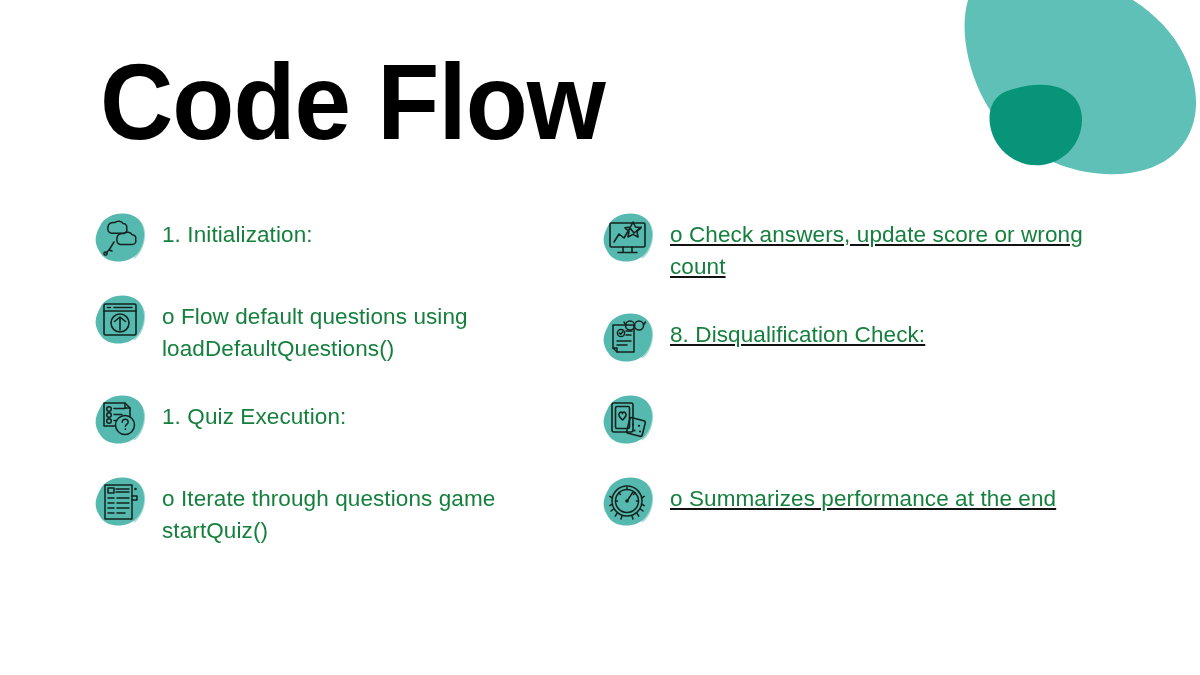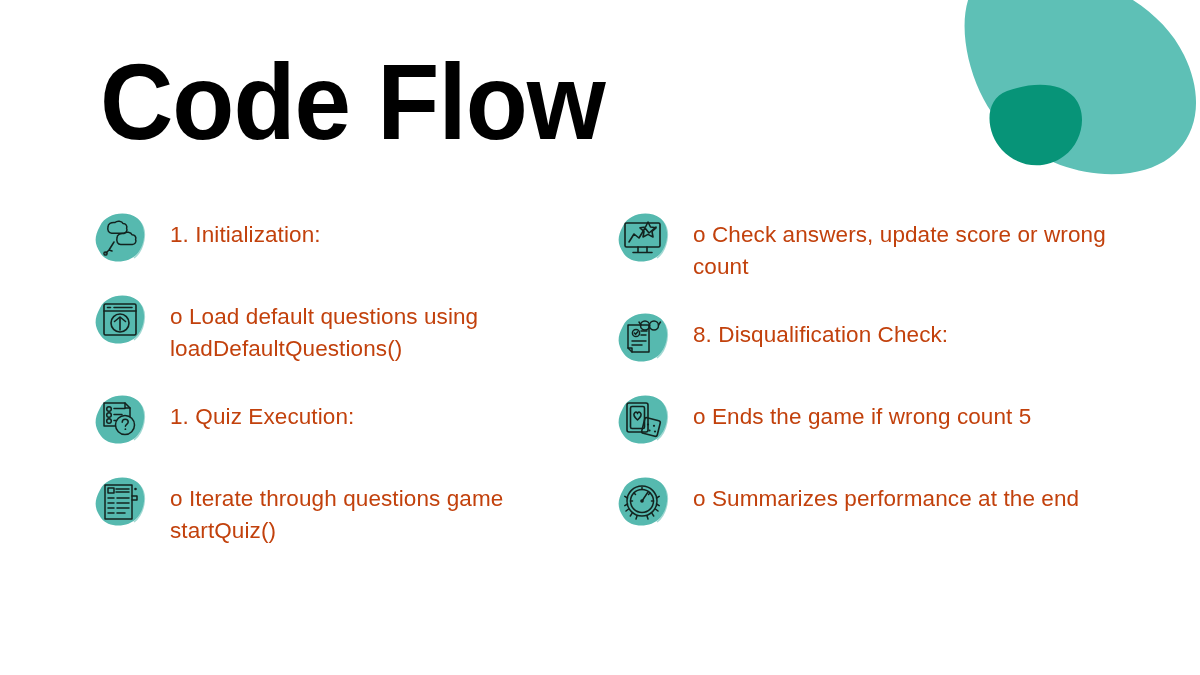--- a/index.html
+++ b/index.html
@@ -37,43 +37,42 @@
     transform-origin:left center;
     white-space:nowrap;
   }
 
   
   .col{
     position:absolute;
     top:210px;
   }
   .col-left  { left:92px;  width:500px; }
-  .col-right { left:615px; width:500px; }
+  .col-right { left:600px; width:500px;text-decoration:underline; }
 
   .bullet{
     display:flex;
     align-items:flex-start;
     margin-bottom:24px;
   }
   .bullet .icon{
     flex:0 0 auto;
     width:56px; height:56px;
     position:relative;
     margin-right:14px;
   }
   .bullet .icon svg{ display:block; width:56px; height:56px; }
 
   .bullet .text{
     font-size:22.5px;
     line-height:1.44;
-    color:#c2410c;
+    color:#15803d;
     padding-top:9px;
     letter-spacing:0.1px;
     white-space:pre-line;
-    margin-left:8px;
   }
   .b-gap-md { margin-bottom:26px; }
 </style>
 </head>
 <body>
 
 <div class="deco-wrap">
   <svg width="260" height="190" viewBox="0 0 260 190" xmlns="http://www.w3.org/2000/svg">
     <path d="M60 -30 C130 -40 215 -5 244 55 C272 112 250 165 190 173 C128 181 66 148 40 92 C16 40 18 -24 60 -30 Z" fill="#5EC0B6"></path>
     <path d="M67 91 C95 81 121 83 134 97 C148 113 143 142 124 156 C104 171 78 167 62 150 C46 133 43 100 67 91 Z" fill="#079478"></path>
@@ -108,21 +107,21 @@
         <g fill="none" stroke="#13231F" stroke-width="1.6" stroke-linejoin="round" stroke-linecap="round">
           <rect x="12" y="12" width="32" height="31" rx="1.5"></rect>
           <path d="M12 19 L44 19"></path>
           <path d="M15.5 15.5 L18.5 15.5 M22 15.5 L40 15.5"></path>
           <circle cx="28" cy="31" r="9"></circle>
           <path d="M28 38 L28 26"></path>
           <path d="M22.5 29.5 L28 25 L33.5 29.5"></path>
         </g>
       </svg>
     </span>
-    <span class="text">o Load default questions using loadDefaultQuestions()</span>
+    <span class="text">o Flow default questions using loadDefaultQuestions()</span>
   </div>
 
   <div class="bullet b-gap-md">
     <span class="icon">
       <svg viewBox="0 0 56 56" xmlns="http://www.w3.org/2000/svg">
         <path d="M8 16 C14 3 34 0 45 8 C55 16 54 34 45 44 C36 54 16 54 9 44 C2 34 2 27 8 16 Z" fill="#56B9AF"></path>
         <path d="M13 13 C21 3 40 3 48 12 C56 21 52 40 42 48" fill="none" stroke="#56B9AF" stroke-width="1.6" opacity="0.55"></path>
         <g fill="none" stroke="#13231F" stroke-width="1.5" stroke-linejoin="round" stroke-linecap="round">
           <path d="M12 11 L33 11 L38 16 L38 34 L12 34 Z"></path>
           <path d="M33 11 L33 16 L38 16"></path>
@@ -211,21 +210,20 @@
           <rect x="15.5" y="14.5" width="14" height="22" rx="1.5"></rect>
           <path d="M22.5 28 C19 25 18 22.5 19.7 20.8 C21 19.5 22.5 20.4 22.5 21.6 C22.5 20.4 24 19.5 25.3 20.8 C27 22.5 26 25 22.5 28 Z"></path>
           <rect x="28" y="27" width="16" height="16" rx="2" transform="rotate(14 36 35)"></rect>
           <circle cx="33" cy="32.5" r="1.1" fill="#13231F" stroke="none"></circle>
           <circle cx="39" cy="33.8" r="1.1" fill="#13231F" stroke="none"></circle>
           <circle cx="34.5" cy="38.5" r="1.1" fill="#13231F" stroke="none"></circle>
           <circle cx="40" cy="39.5" r="1.1" fill="#13231F" stroke="none"></circle>
         </g>
       </svg>
     </span>
-    <span class="text">o Ends the game if wrong count  5</span>
   </div>
 
 
   <div class="bullet">
     <span class="icon">
       <svg viewBox="0 0 56 56" xmlns="http://www.w3.org/2000/svg">
         <path d="M8 16 C14 3 34 0 45 8 C55 16 54 34 45 44 C36 54 16 54 9 44 C2 34 2 27 8 16 Z" fill="#56B9AF"></path>
         <path d="M13 13 C21 3 40 3 48 12 C56 21 52 40 42 48" fill="none" stroke="#56B9AF" stroke-width="1.6" opacity="0.55"></path>
         <g fill="none" stroke="#13231F" stroke-width="1.5" stroke-linejoin="round" stroke-linecap="round">
           <circle cx="27" cy="27" r="15"></circle>

